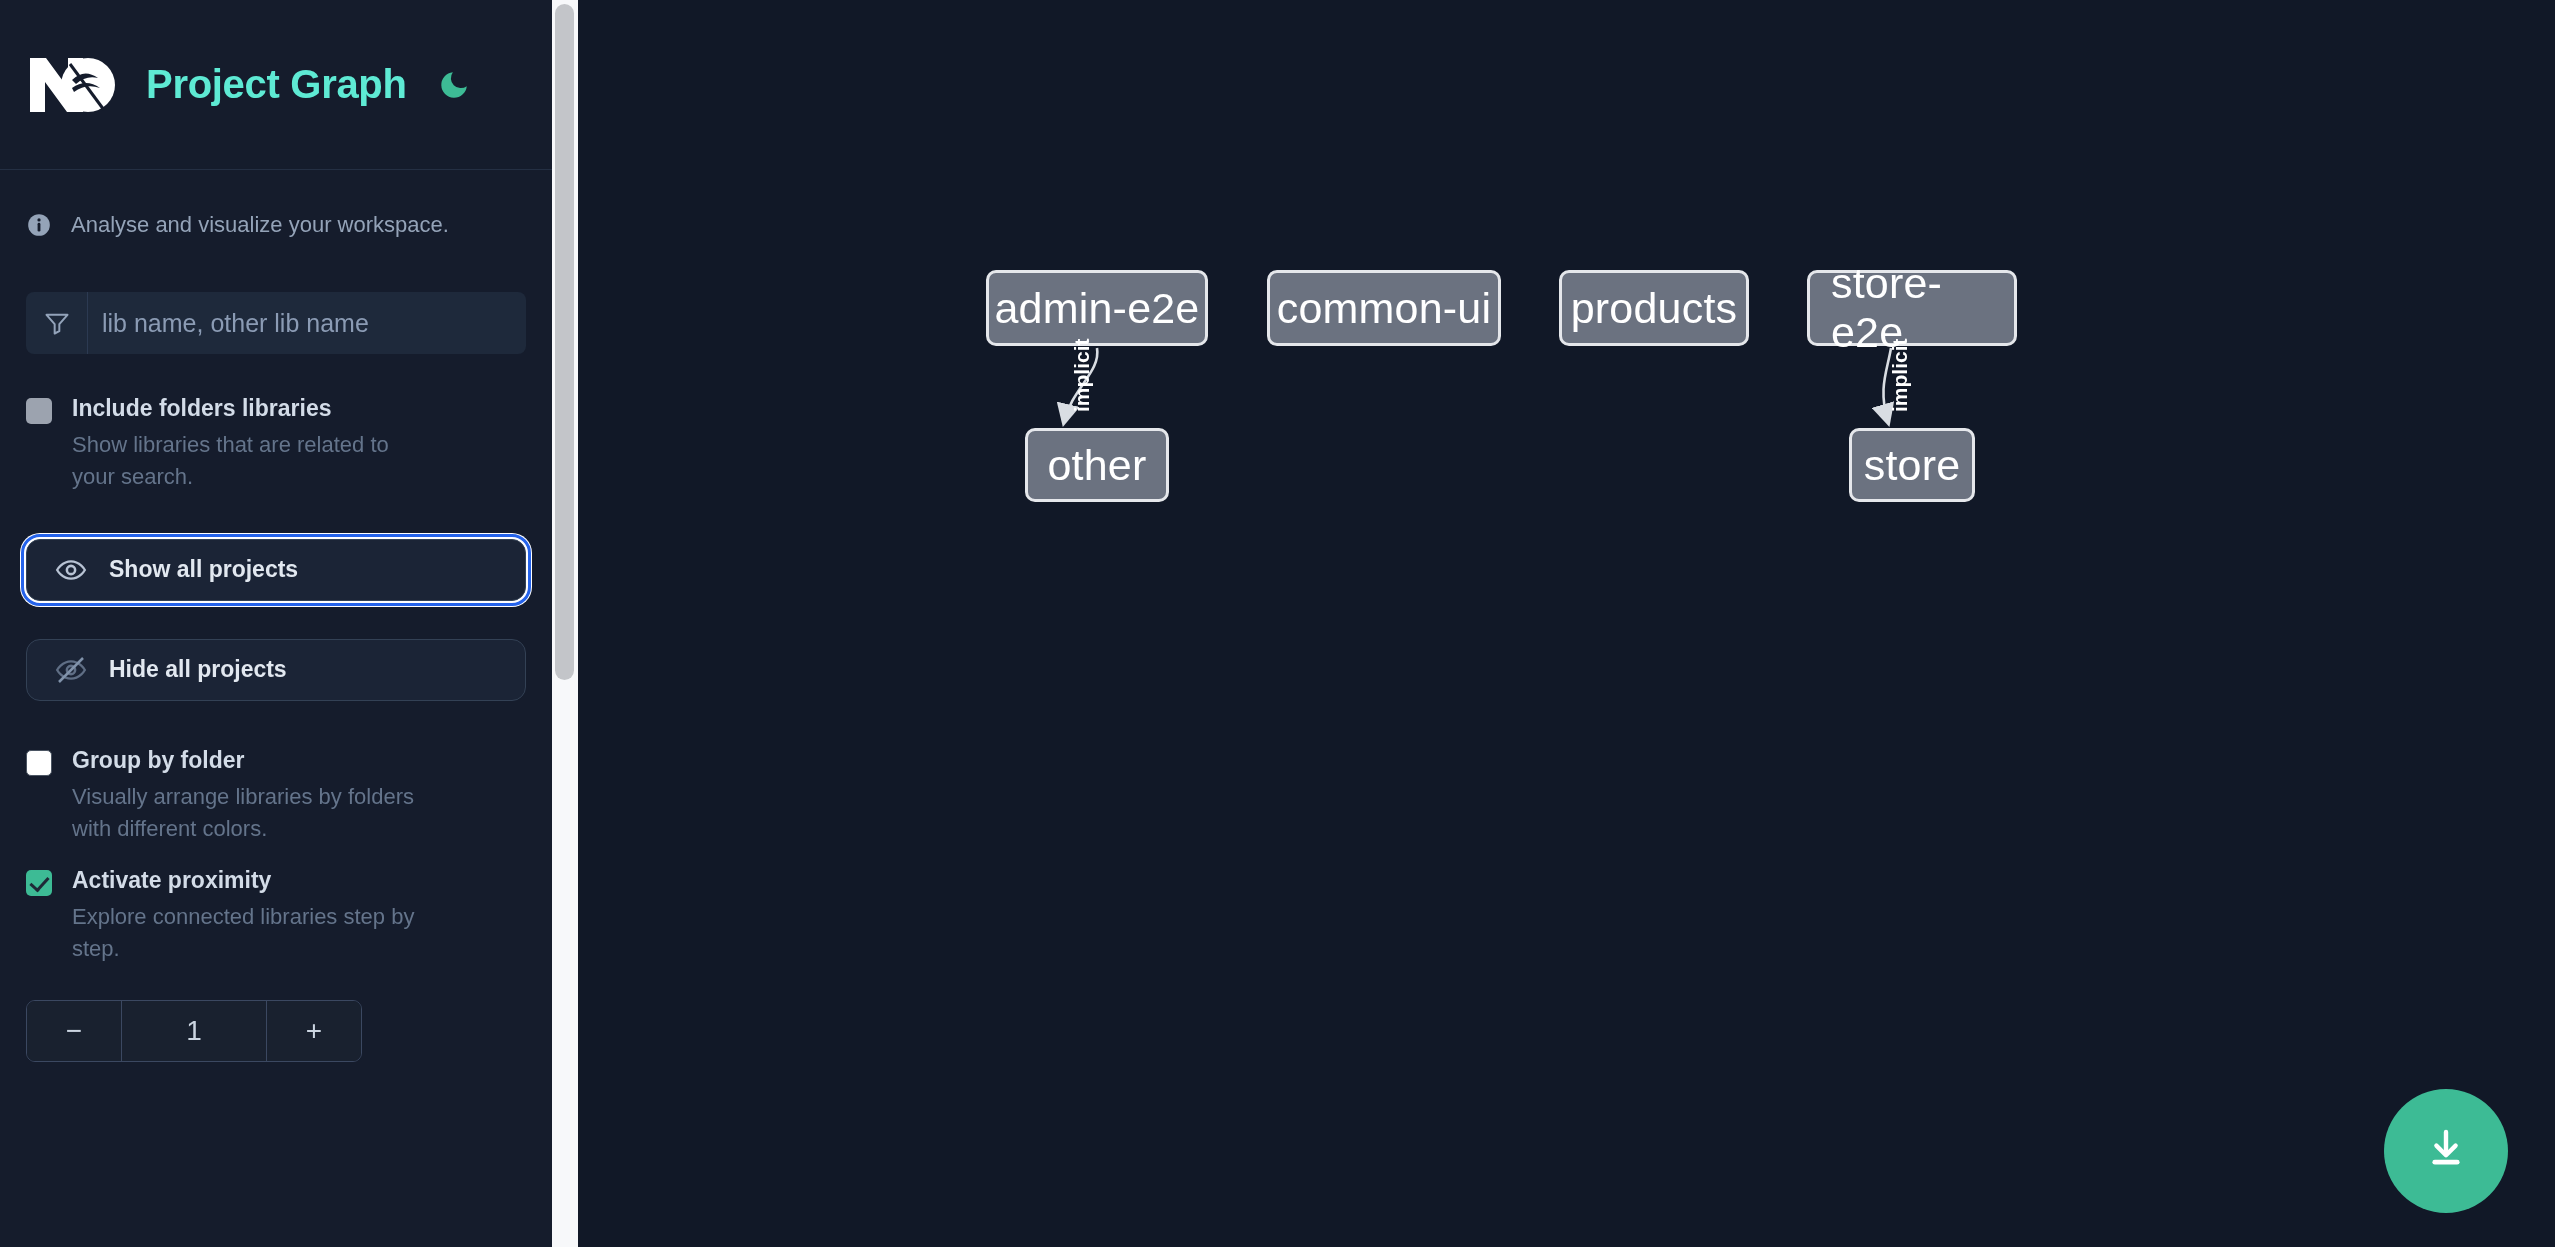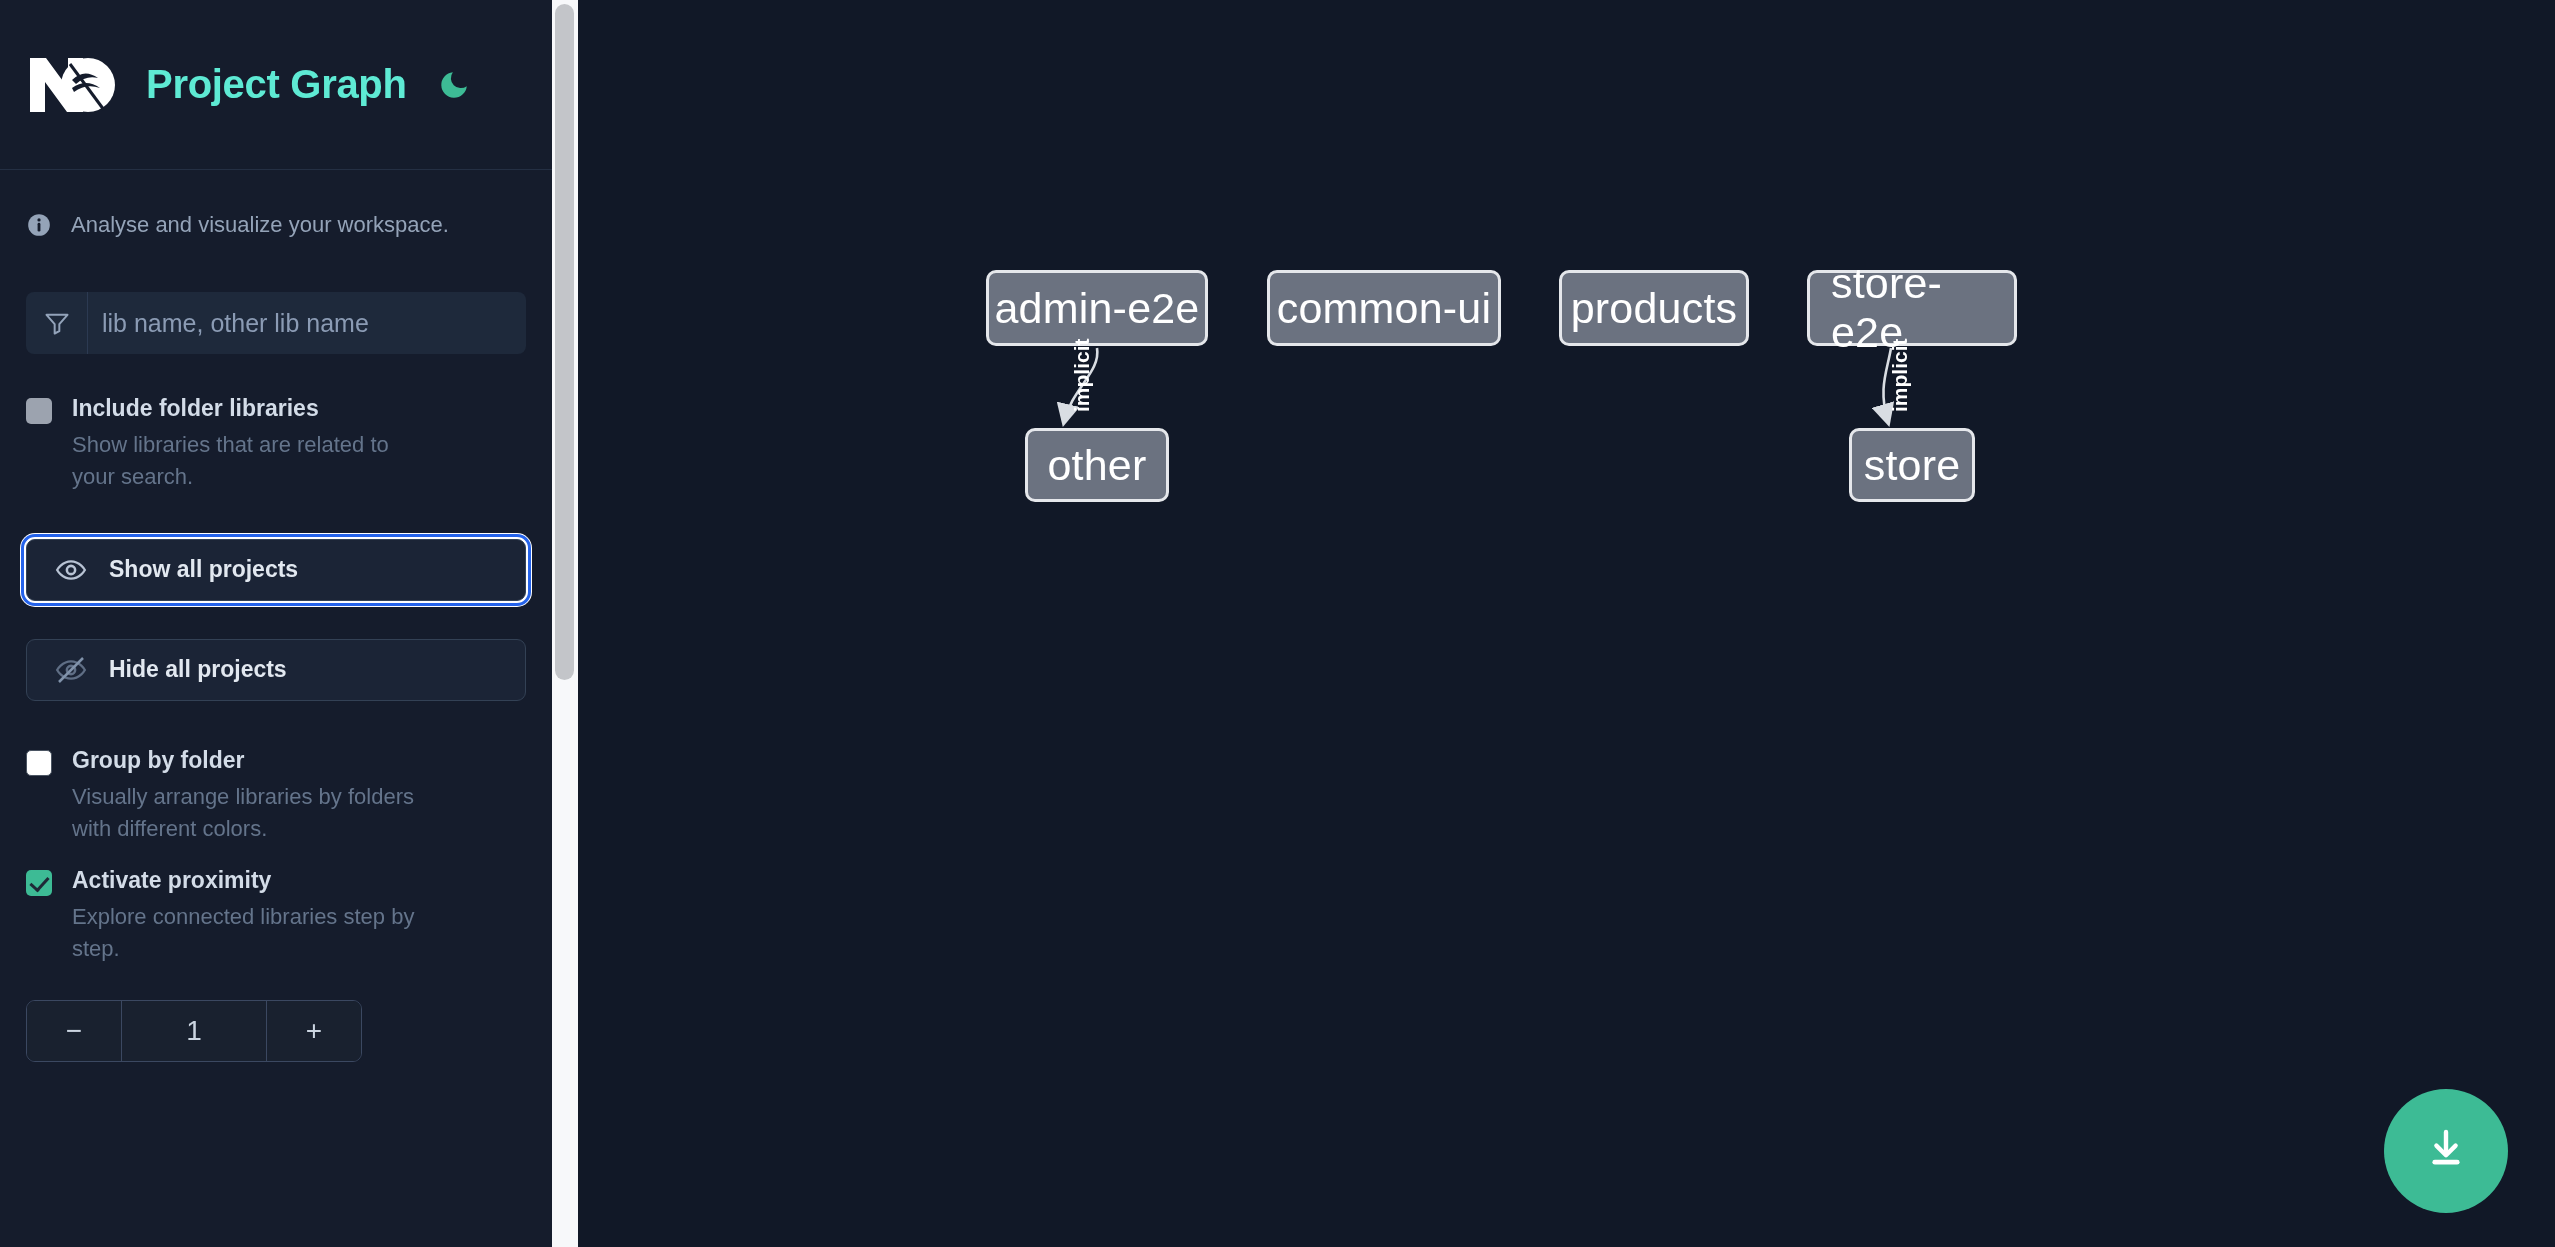--- a/index.html
+++ b/index.html
@@ -123,21 +123,21 @@
     margin-top: 5px;
     max-width: 350px;
   }
 
   
   .btns { padding: 0 26px; margin-top: 46px; }
   .btn {
     position: relative;
     display: flex; align-items: center;
     height: 62px;
-    border-radius: 9px;
+    border-radius: 14px;
     background: #1b2436;
     border: 1px solid #334155;
     color: #e2e8f0;
     font-size: 23px;
     font-weight: 700;
     padding-left: 28px;
     cursor: pointer;
   }
   .btn .bicon { width: 38px; flex: none; display:flex; align-items:center; }
   .btn .blabel { margin-left: 16px; }
@@ -270,21 +270,21 @@
             <path d="M3 5h18l-7 8v6l-4 2v-8z" fill="none" stroke="#93a3ba" stroke-width="1.7" stroke-linejoin="round"></path>
           </svg>
         </span>
         <input type="text" value="" placeholder="lib name, other lib name" style="">
       </div>
     </div>
 
     <div class="opt">
       <span class="cb grey"></span>
       <div class="opt-body">
-        <div class="opt-title">Include folder libraries</div>
+        <div class="opt-title">Include folders libraries</div>
         <div class="opt-sub">Show libraries that are related to your search.</div>
       </div>
     </div>
 
     <div class="btns">
       <div class="btn focused">
         <span class="bicon">
           <svg width="32" height="32" viewBox="0 0 24 24">
             <path d="M1.6 12S5.2 5.5 12 5.5 22.4 12 22.4 12 18.8 18.5 12 18.5 1.6 12 1.6 12z" fill="none" stroke="#b8c3d4" stroke-width="1.7"></path>
             <circle cx="12" cy="12" r="3.1" fill="none" stroke="#b8c3d4" stroke-width="1.9"></circle>

